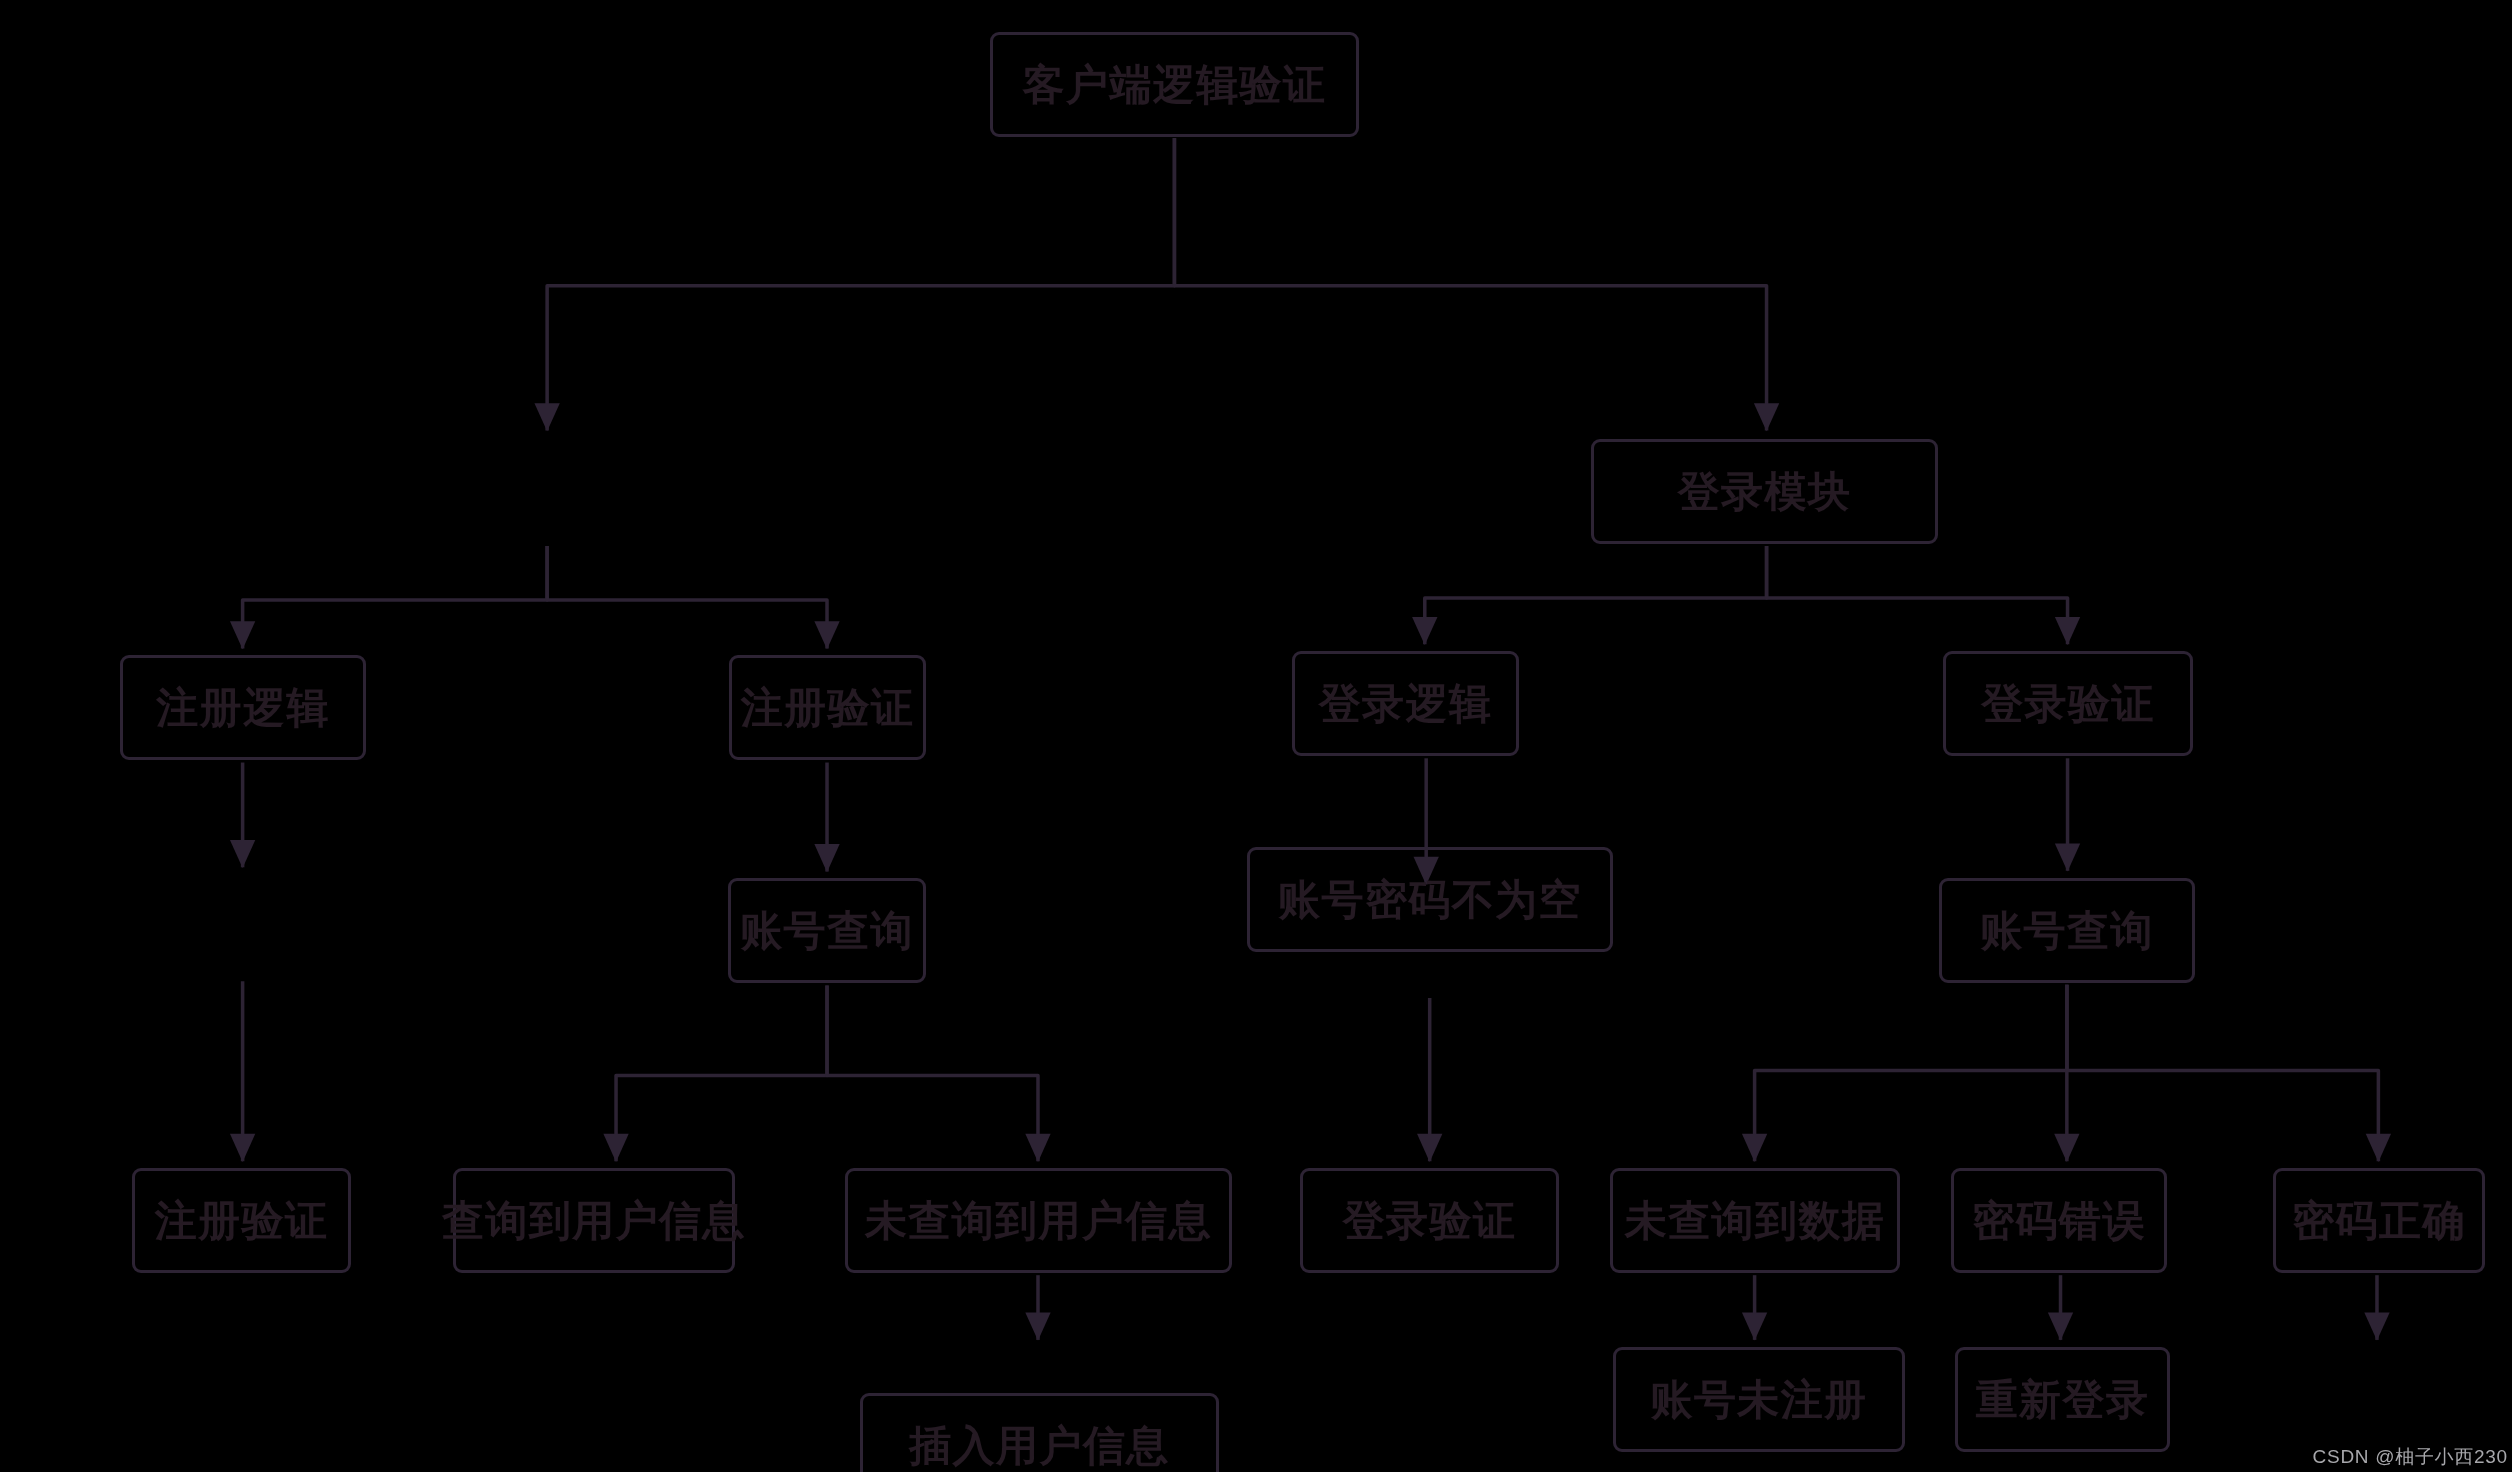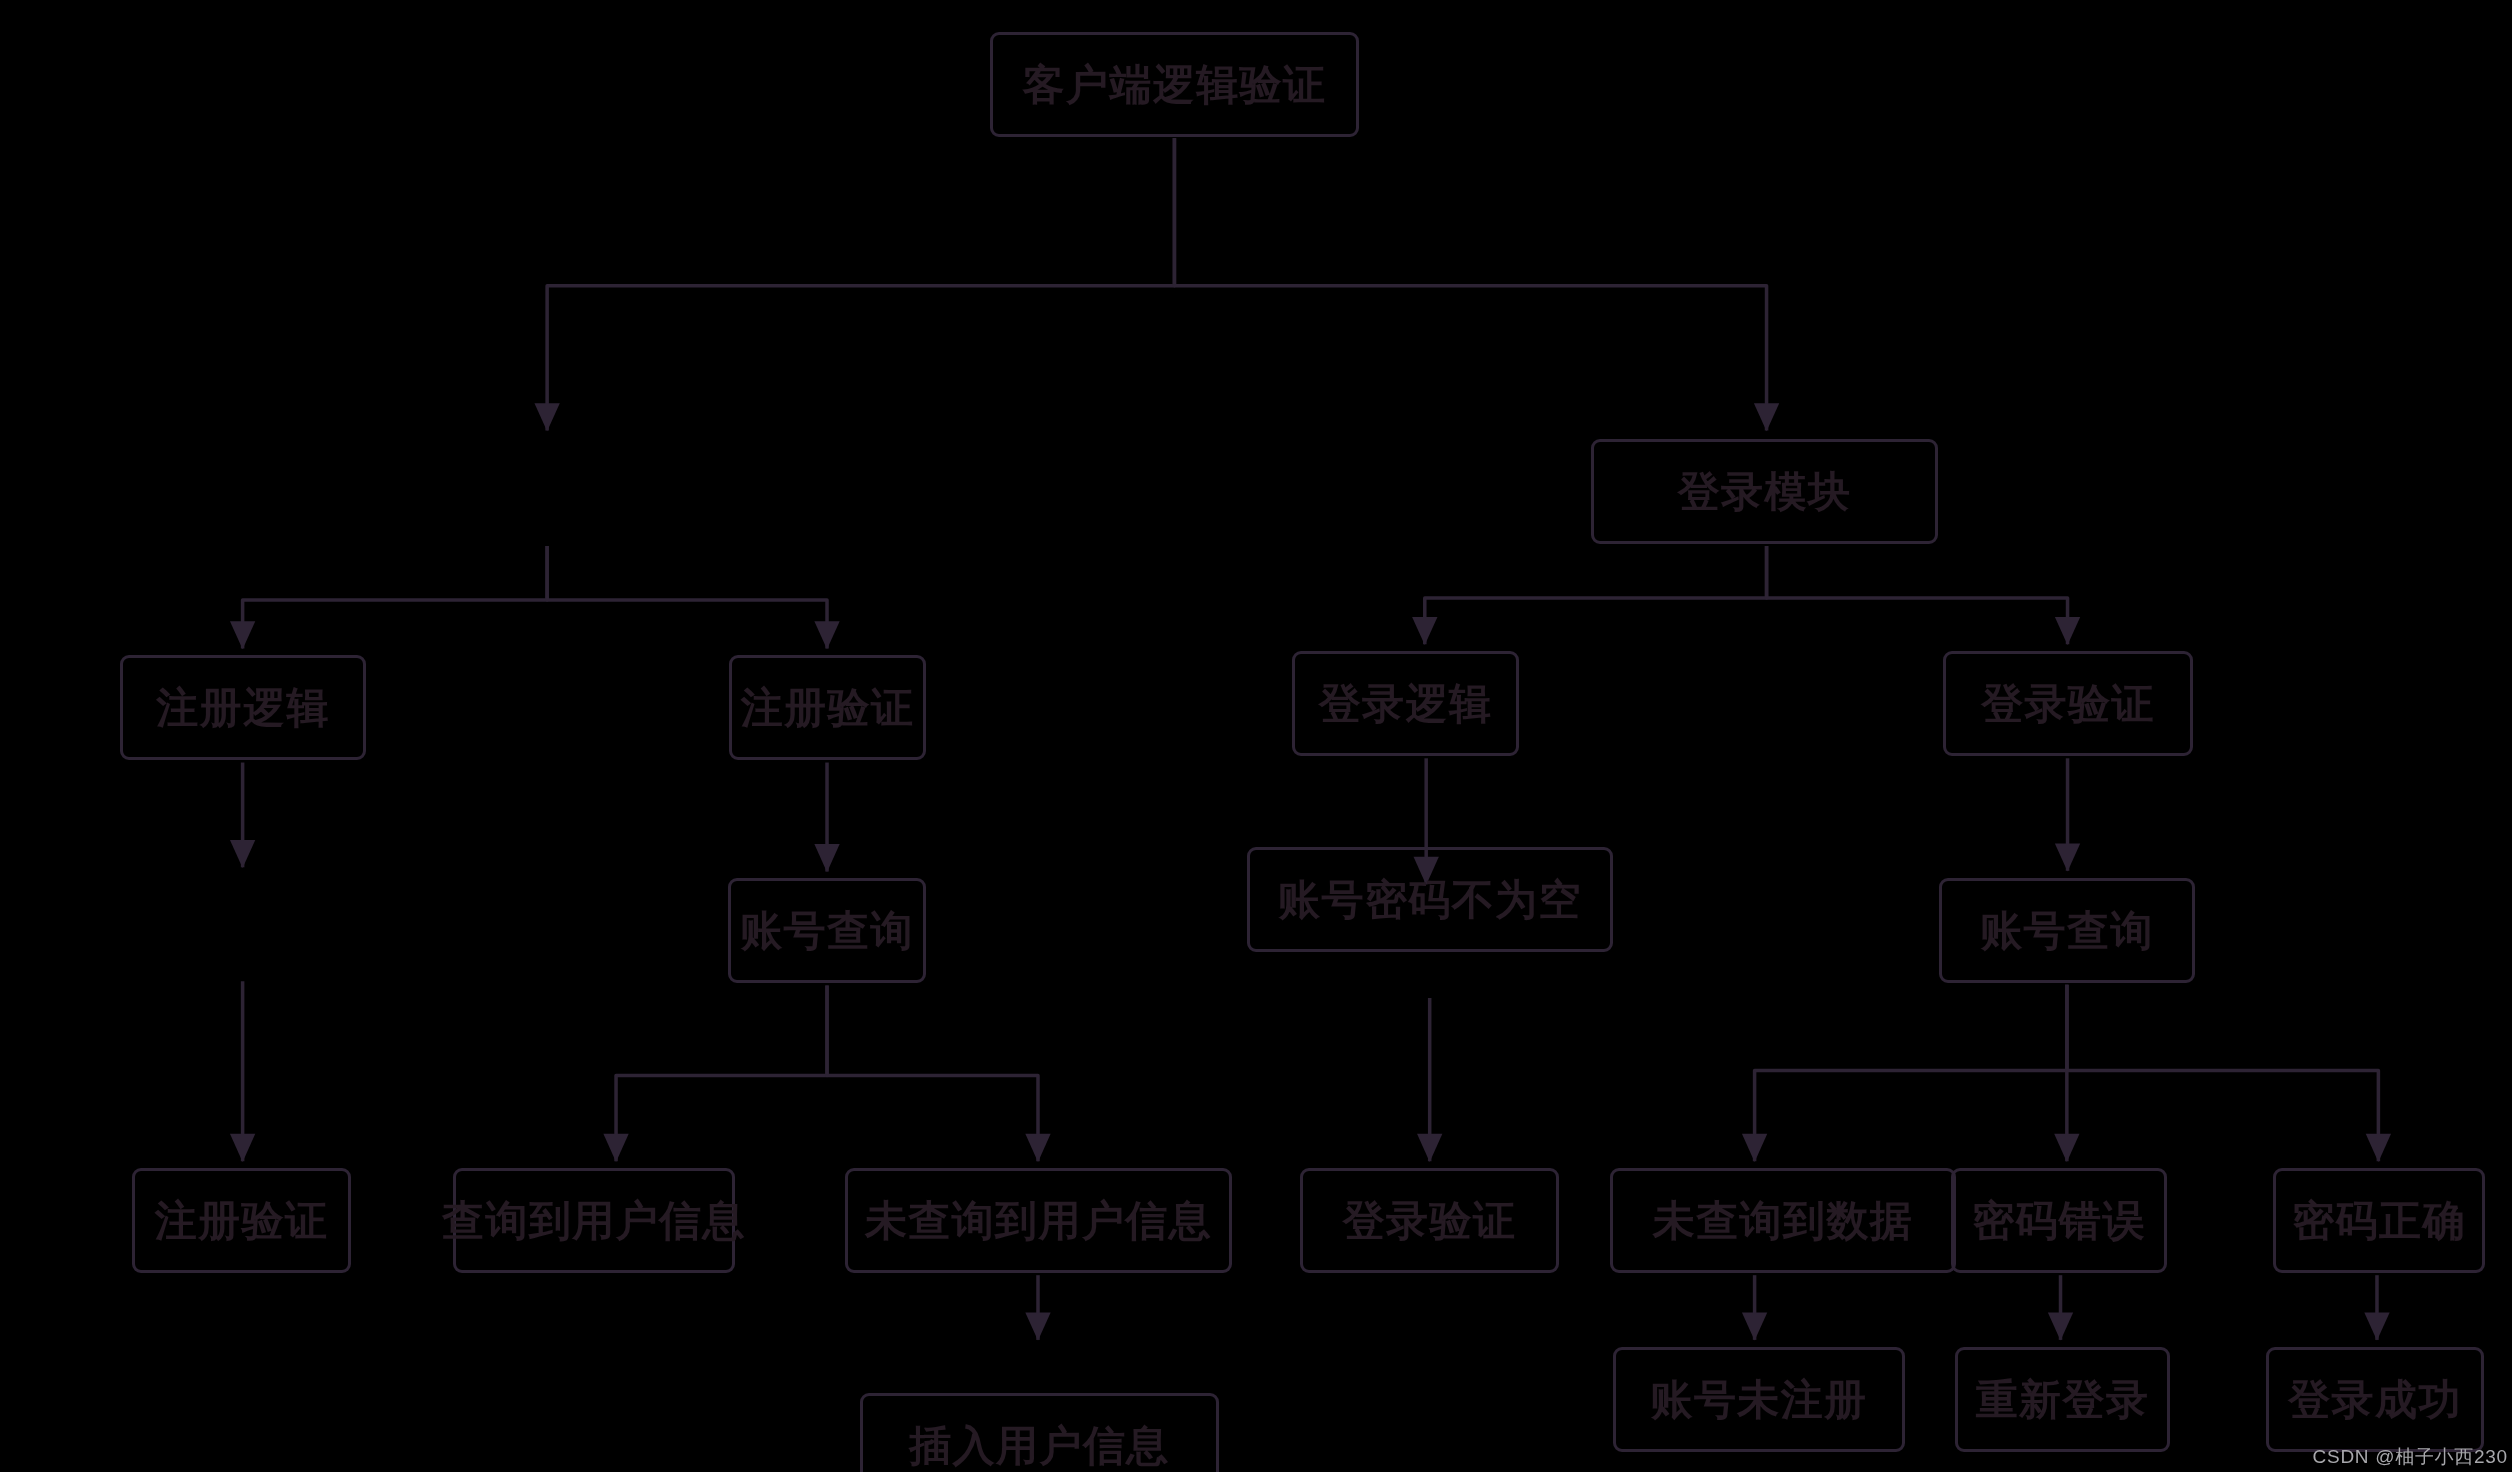--- a/index.html
+++ b/index.html
@@ -98,24 +98,23 @@
   <div class="node" style="left:729px; top:655px; width:197px;">注册验证</div>
   <div class="node" style="left:1292px; top:651px; width:227px;">登录逻辑</div>
   <div class="node" style="left:1943px; top:651px; width:250px;">登录验证</div>
   <div class="node" style="left:728px; top:878px; width:198px;">账号查询</div>
   <div class="node" style="left:1247px; top:847px; width:366px;text-align:center;">账号密码不为空</div>
   <div class="node" style="left:1939px; top:878px; width:256px;">账号查询</div>
   <div class="node" style="left:132px;  top:1168px; width:219px;">注册验证</div>
   <div class="node" style="left:453px;  top:1168px; width:282px;">查询到用户信息</div>
   <div class="node" style="left:845px; top:1168px; width:387px;">未查询到用户信息</div>
   <div class="node" style="left:1300px; top:1168px; width:259px;">登录验证</div>
-  <div class="node" style="left:1610px; top:1168px; width:346px;">未查询到数据</div>
+  <div class="node" style="left:1610px; top:1168px; width:290px;">未查询到数据</div>
   <div class="node" style="left:1951px; top:1168px; width:216px;">密码错误</div>
   <div class="node" style="left:2273px; top:1168px; width:212px;">密码正确</div>
   <div class="node" style="left:860px; top:1347px; width:359px;margin-top:46px;">插入用户信息</div>
   <div class="node" style="left:1613px; top:1347px; width:292px;">账号未注册</div>
   <div class="node" style="left:1955px; top:1347px; width:215px;">重新登录</div>
-  <div class="node" style="left:2266px; top:1347px; width:218px;">登录成功</div>
 
   <div class="watermark">CSDN @柚子小西230</div>
 
 </div>
 
 
 </body></html>

